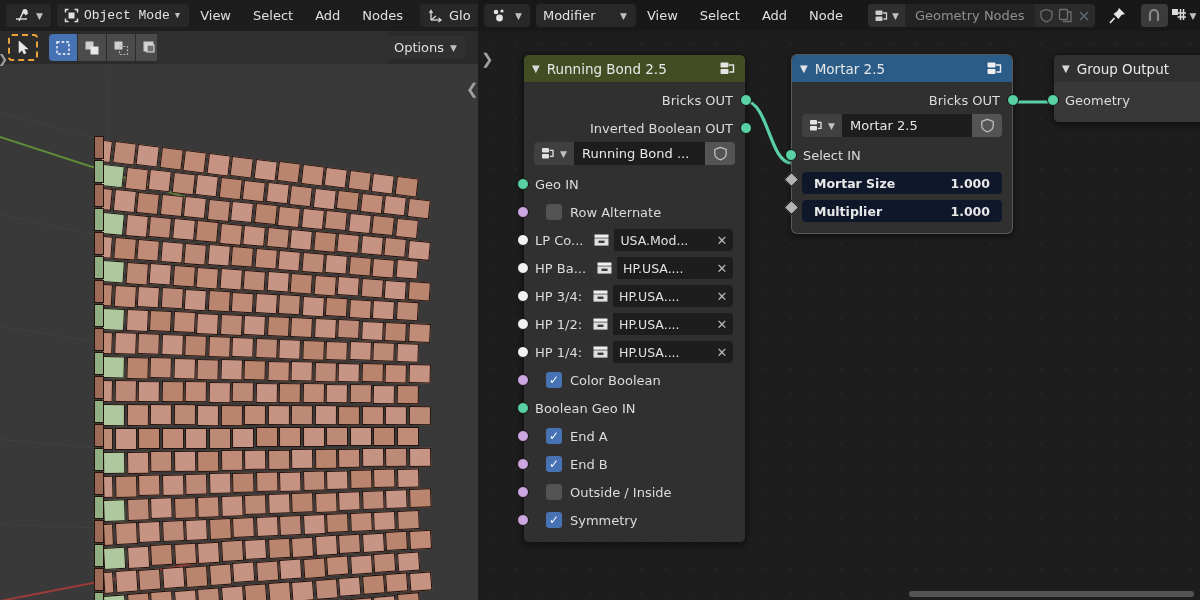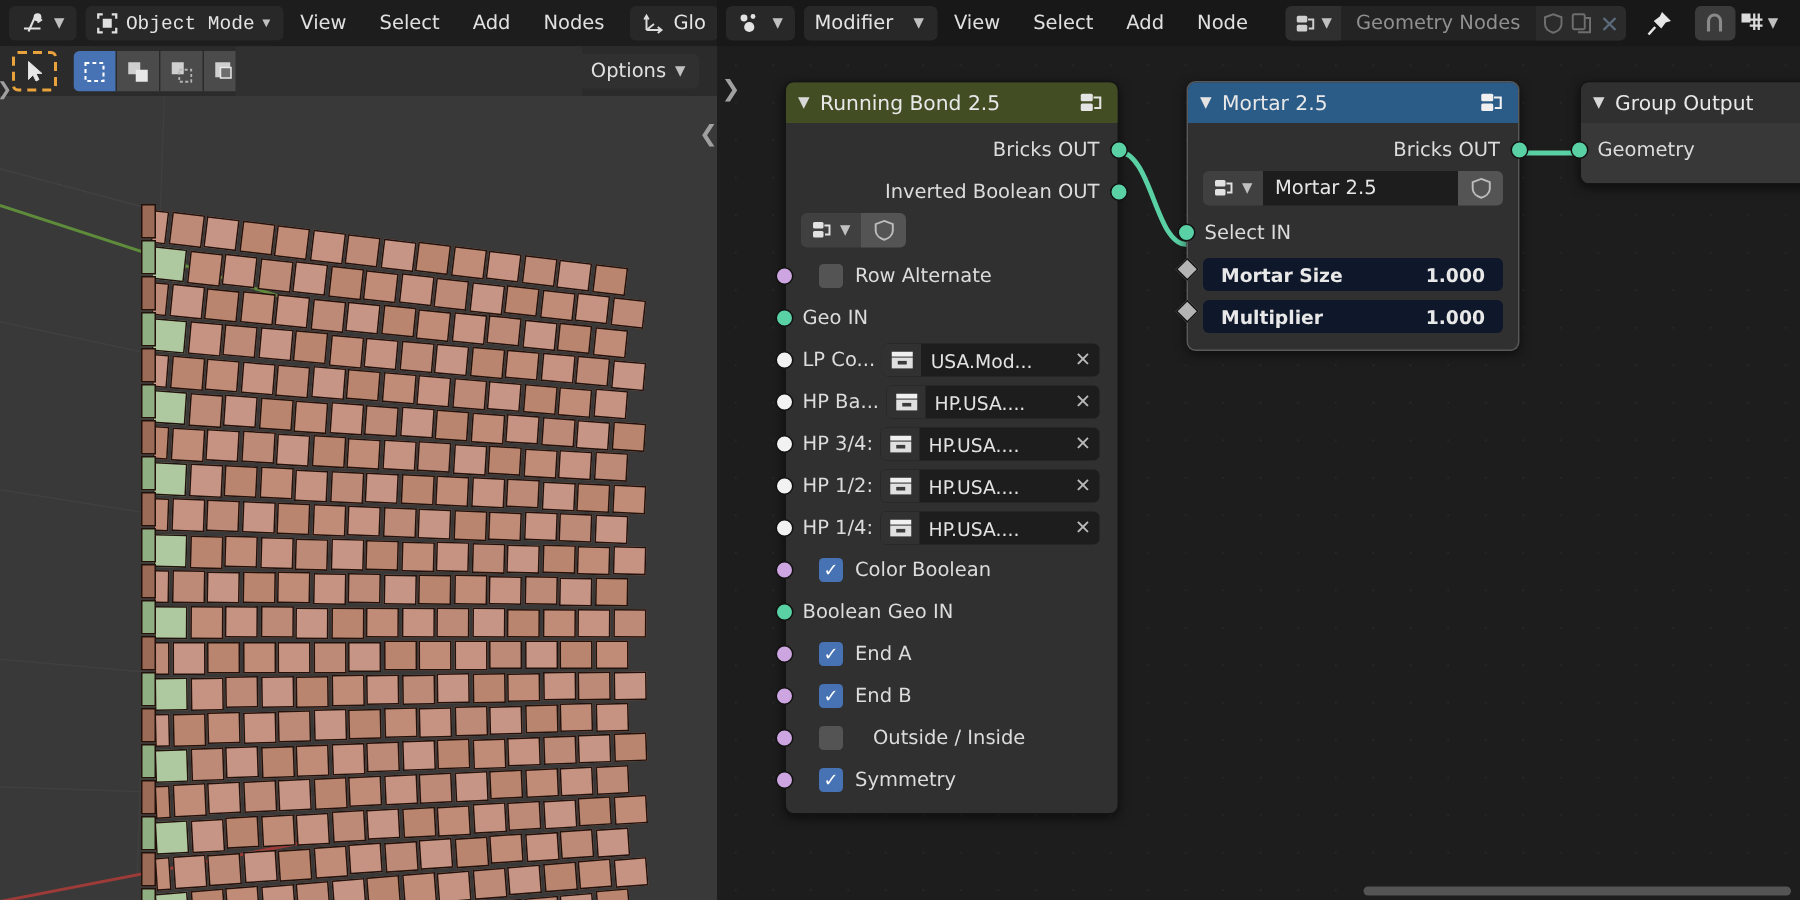--- a/index.html
+++ b/index.html
@@ -609,21 +609,21 @@
 
     <div class="ne-header">
       <div class="hdr-btn">
         <svg width="18" height="15" viewBox="0 0 18 15">
           <circle cx="4" cy="4" r="2.3" fill="#e2e2e2"></circle>
           <circle cx="10" cy="3" r="1.6" fill="#e2e2e2"></circle>
           <circle cx="7.5" cy="10" r="3.4" fill="#e2e2e2"></circle>
         </svg>
         <span class="chev">▼</span>
       </div>
-      <div class="hdr-btn wide" style="margin-left:6px;width:89px;justify-content:space-between;">
+      <div class="hdr-btn wide" style="margin-left:6px;width:100px;justify-content:space-between;">
         <span>Modifier</span>
         <span class="chev">▼</span>
       </div>
       <div class="hdr-menu">View</div>
       <div class="hdr-menu">Select</div>
       <div class="hdr-menu">Add</div>
       <div class="hdr-menu">Node</div>
 
       <div class="breadcrumb-box" style="margin-left:14px;">
         <div style="display:flex;align-items:center;gap:2px;background:#2f2f2f;border-radius:4px 0 0 4px;height:23px;padding:0 6px;">
@@ -701,37 +701,38 @@
             </div>
             <div class="ndropdown">
               <div class="nd-btn">
        <svg width="17" height="14" viewBox="0 0 17 14">
       <rect x="1" y="1" width="7" height="4.4" rx="1" fill="#e2e2e2"></rect>
       <rect x="1" y="7" width="7" height="4.4" rx="1" fill="#e2e2e2"></rect>
       <path d="M8.6 3.3 h3.4 v6 h-3" stroke="#e2e2e2" stroke-width="1.3" fill="none"></path>
                 </svg>
                 <span class="chev">▼</span>
      </div>
+     <div class="nd-field">Running Bond ...</div>
      <div class="nd-shield">
                 <svg width="15" height="15" viewBox="0 0 15 15">
       <path d="M7.5 1.3 L13.2 3.4 V7.8 c0 3.1 -3.1 5.2 -5.7 6 C5 13 1.8 10.9 1.8 7.8 V3.4 Z" fill="none" stroke="#bdbdbd" stroke-width="1.3"></path>
                 </svg>
               </div>
             </div>
             <div style="height: 5px;"></div>
             <div class="row">
+              <div class="socket sock-geo" style="top: 8px; left: -7px;"></div>
+              <span style="padding-left: 11px;">Geo IN</span>
+            </div>
+            <div class="row">
               <div class="socket sock-bool" style="top: 8px; left: -7px;"></div>
               <div style="display: flex; align-items: center; gap: 8px; padding-left: 22px;">
                 <span class="checkbox "></span>
                       <span>Row Alternate</span>
               </div>
-            </div>
-            <div class="row">
-              <div class="socket sock-geo" style="top: 8px; left: -7px;"></div>
-              <span style="padding-left: 11px;">Geo IN</span>
             </div>
             <div class="row">
               <div class="socket sock-obj" style="top: 8px; left: -7px;"></div>
               <div style="display: flex; align-items: center; gap: 5px; padding-left: 11px; width: 100%; padding-right: 12px;">
                 <span style="white-space:nowrap;">LP Co...</span>
        <span class="idblock">
          <span class="id-icon">
                     <svg width="17" height="14" viewBox="0 0 17 14">
       <rect x="1.5" y="1.5" width="14" height="3.2" fill="#f0f0f0"></rect>
       <rect x="1.5" y="5.4" width="14" height="7.2" fill="#e0e0e0"></rect>
@@ -837,21 +838,21 @@
               <div class="socket sock-bool" style="top: 8px; left: -7px;"></div>
               <div style="display: flex; align-items: center; gap: 8px; padding-left: 22px;">
                 <span class="checkbox on">
                   <span class="tick">✓</span>
                 </span>
                       <span>End B</span>
               </div>
             </div>
             <div class="row">
               <div class="socket sock-bool" style="top: 8px; left: -7px;"></div>
-              <div style="display: flex; align-items: center; gap: 20px; padding-left: 22px;">
+              <div style="display: flex; align-items: center; gap: 8px; padding-left: 22px;">
                 <span class="checkbox "></span>
                       <span>Outside / Inside</span>
               </div>
             </div>
             <div class="row">
               <div class="socket sock-bool" style="top: 8px; left: -7px;"></div>
               <div style="display: flex; align-items: center; gap: 8px; padding-left: 22px;">
                 <span class="checkbox on">
                   <span class="tick">✓</span>
                 </span>

